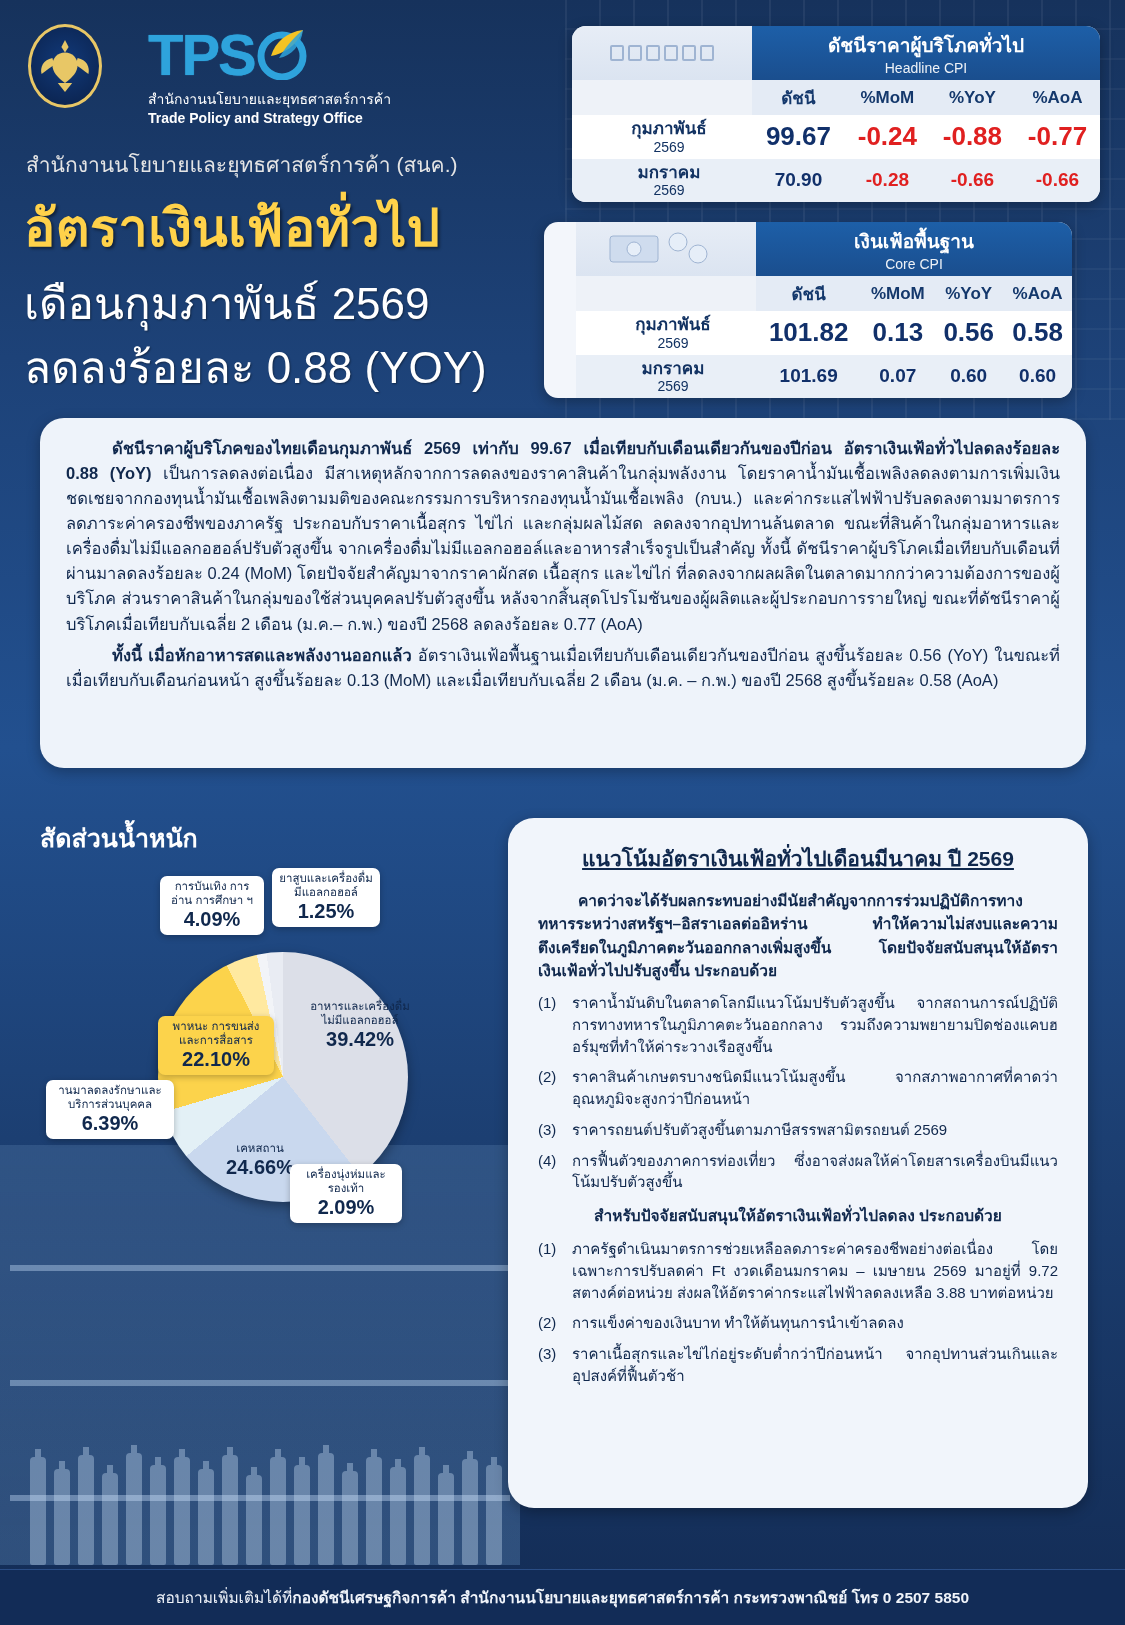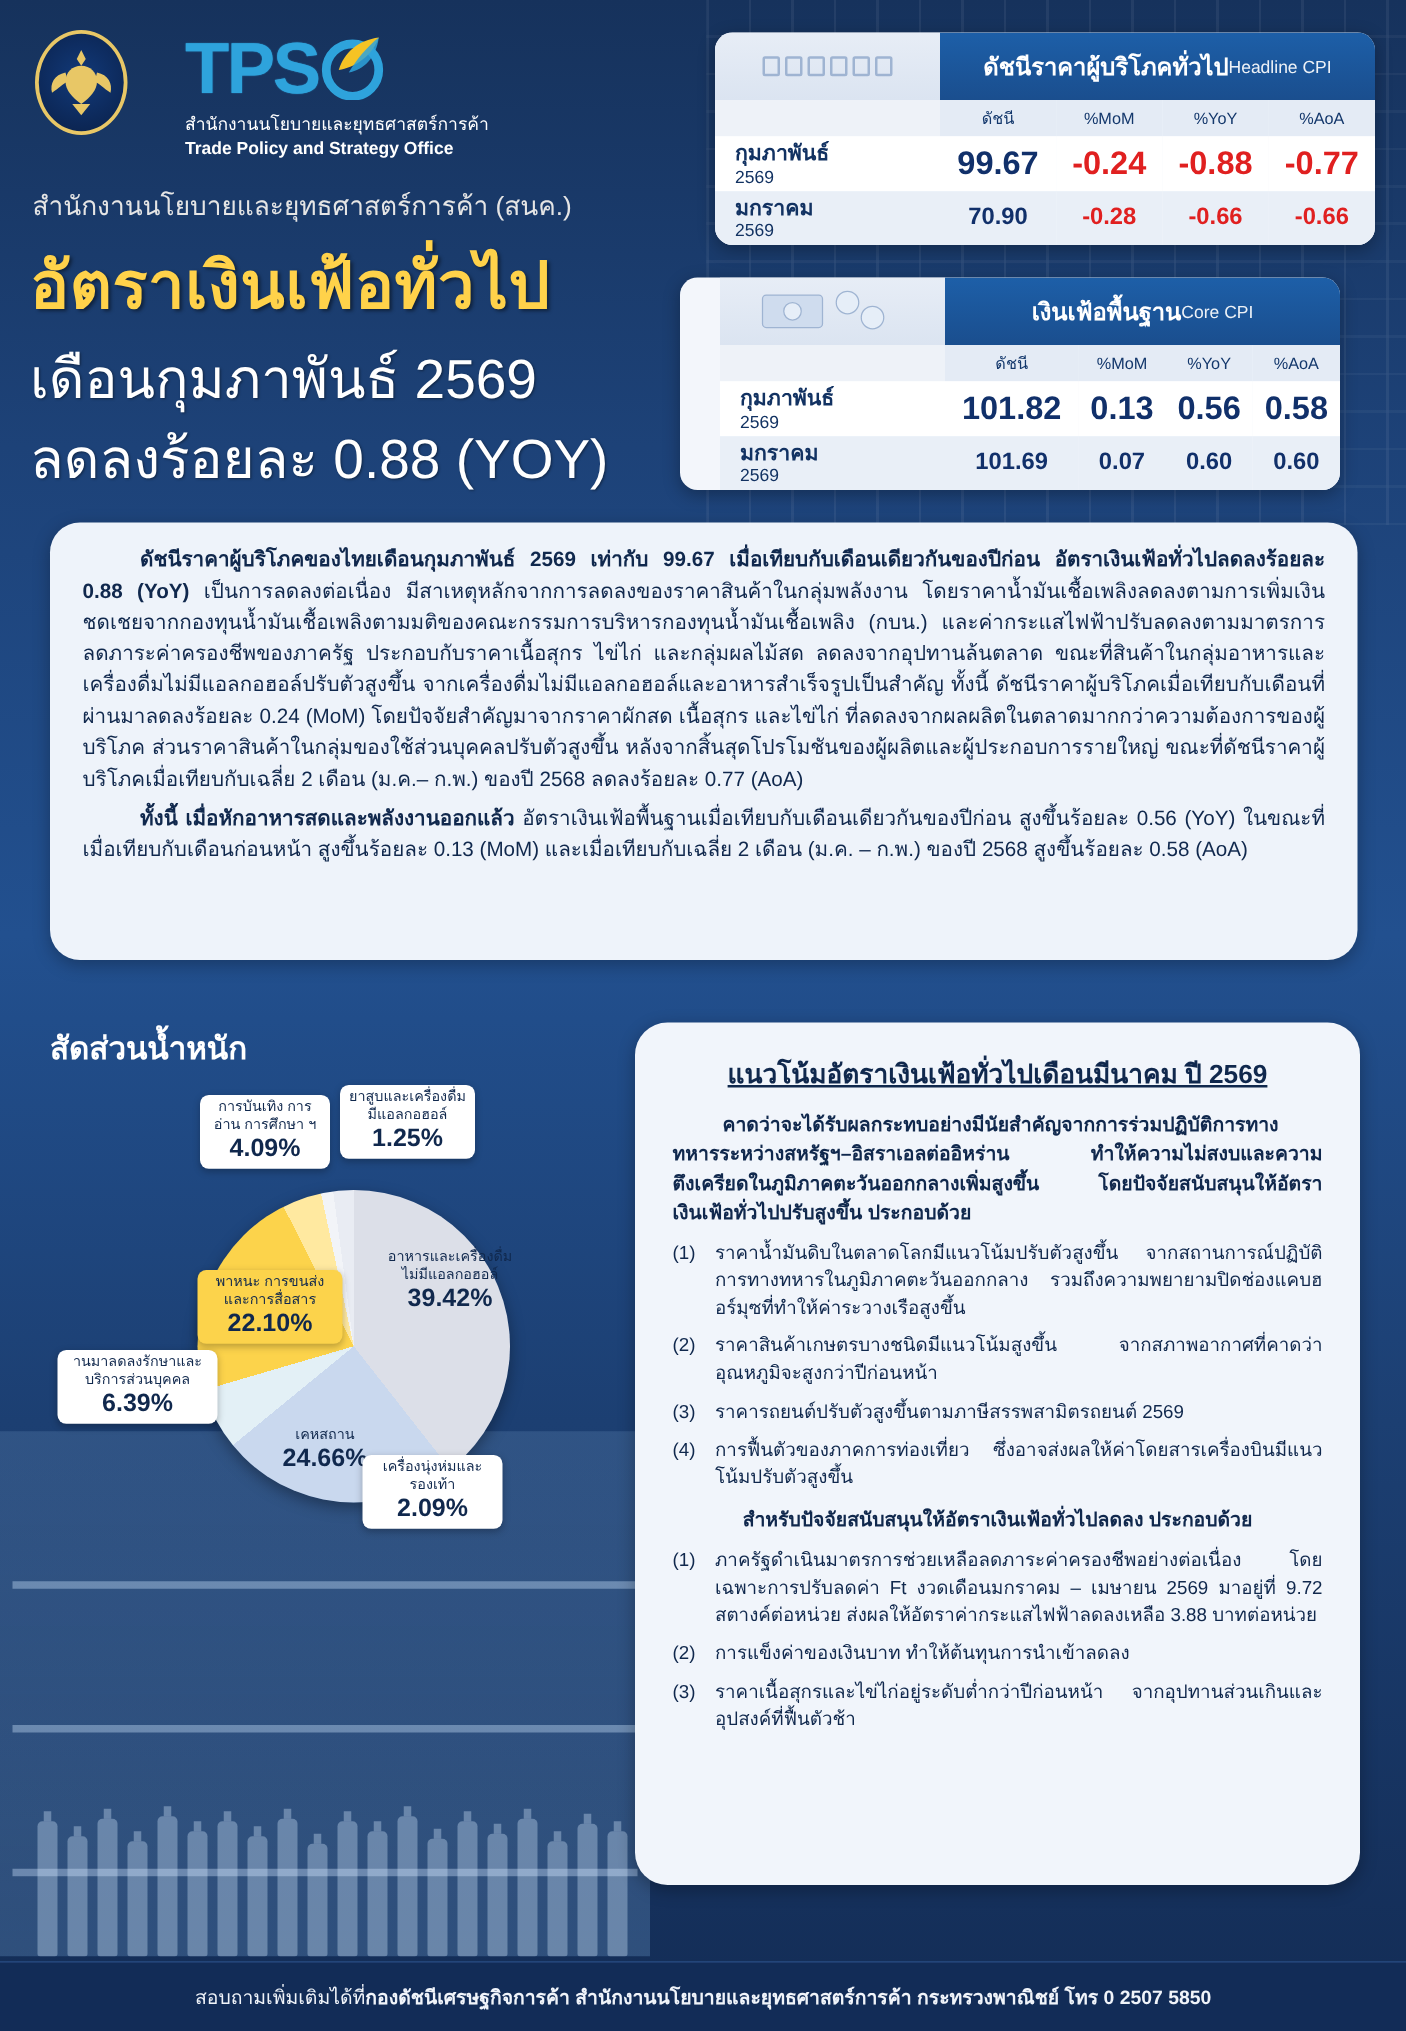--- a/index.html
+++ b/index.html
@@ -87,34 +87,34 @@
   .card-top .icons {
     width:180px; background:linear-gradient(180deg,#e7edf6,#dbe4f1);
     display:flex; align-items:center; justify-content:center; gap:5px;
   }
   .mini-cart { display:flex; gap:4px; }
   .mini-cart i {
     width:14px;height:16px;border:2px solid #9fb4d2;border-radius:2px;display:block;
   }
   .card-top .title-box {
     flex:1; background:linear-gradient(180deg,#1d5fa8,#1a4e8e);
-    color:#fff; display:flex; flex-direction:row; align-items:center; justify-content:center;
+    color:#fff; display:flex; flex-direction:column; align-items:center; justify-content:center;
     border-radius:0 0 0 0;
   }
   .card-top .title-box .th { font-size:19px; font-weight:bold; }
   .card-top .title-box .en { font-size:14px; opacity:.92; }
 
   table.cpi { width:100%; border-collapse:collapse; }
   table.cpi th, table.cpi td { text-align:center; padding:4px 2px; }
-  table.cpi thead th { font-size:13px; color:#14386c; font-weight:normal; background:#e4ebf5; }
+  table.cpi thead th { font-size:17px; color:#14386c; font-weight:bold; background:#e4ebf5; }
   table.cpi thead th.blank { background:#eef2f8; }
   table.cpi tbody td { font-size:23px; font-weight:bold; }
   table.cpi tbody tr.r1 { background:#ffffff; }
   table.cpi tbody tr.r2 { background:#e9eff7; }
-  table.cpi td.month { font-size:17px; font-weight:bold; color:#123262; text-align:left; padding-left:16px; line-height:1.15; width:180px;}
+  table.cpi td.month { font-size:17px; font-weight:bold; color:#123262; text-align:center; padding-left:16px; line-height:1.15; width:180px;}
   table.cpi td.month span { display:block; font-size:14px; font-weight:normal; }
   .neg { color:#e02020; }
   .pos { color:#11306a; }
   tr.r1 td.val { font-size:26px; }
   table.cpi tbody tr.r2 td { font-size:19px; }
 
   
   .text-card {
     position:absolute; left:40px; top:418px; width:1046px; height:350px;
     background:#eef3fa; border-radius:24px; padding:18px 26px 14px 26px;

